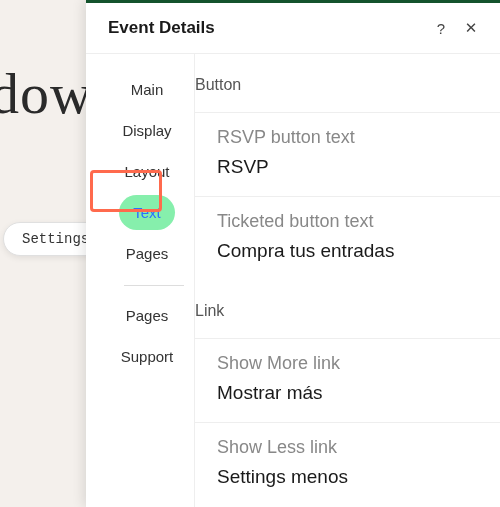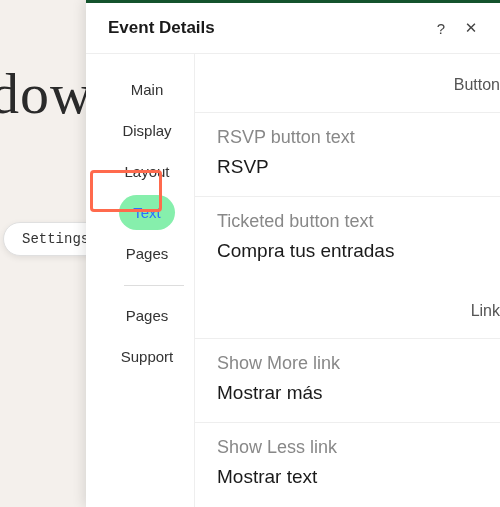--- a/index.html
+++ b/index.html
@@ -109,21 +109,21 @@
       height: 1px;
       background: #ddd;
       margin: 8px 0 12px 14px;
     }
     .content {
       flex: 1;
       border-left: 1px solid #eee;
       overflow-y: auto;
     }
     .section-header {
-      text-align: right;
+      text-align: left;
       font-size: 16px;
       color: #555;
       padding: 22px 0 18px;
     }
     .field {
       padding: 14px 22px 18px;
       border-top: 1px solid #eee;
     }
     .field-label {
       font-size: 18px;
@@ -169,19 +169,19 @@
         <div class="field-label">Ticketed button text</div>
         <div class="field-value">Compra tus entradas</div>
       </div>
       <div class="section-header">Link</div>
       <div class="field">
         <div class="field-label">Show More link</div>
         <div class="field-value">Mostrar más</div>
       </div>
       <div class="field">
         <div class="field-label">Show Less link</div>
-        <div class="field-value">Mostrar text</div>
+        <div class="field-value">Settings menos</div>
       </div>
     </div>
   </div>
 </div>
 
 <div class="highlight-ring" style="top:170px; left:90px; width:72px; height:42px;"></div>
 
 </body></html>

